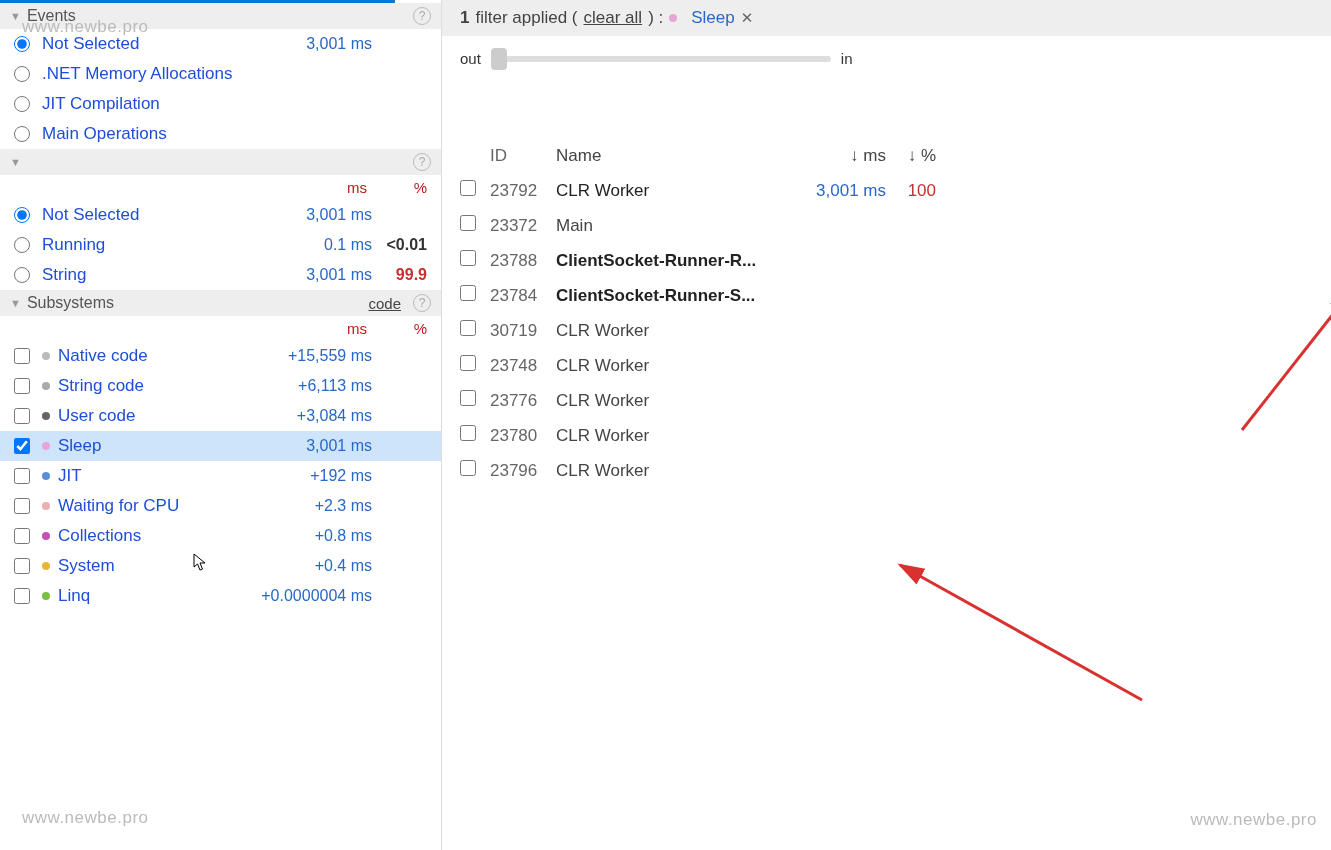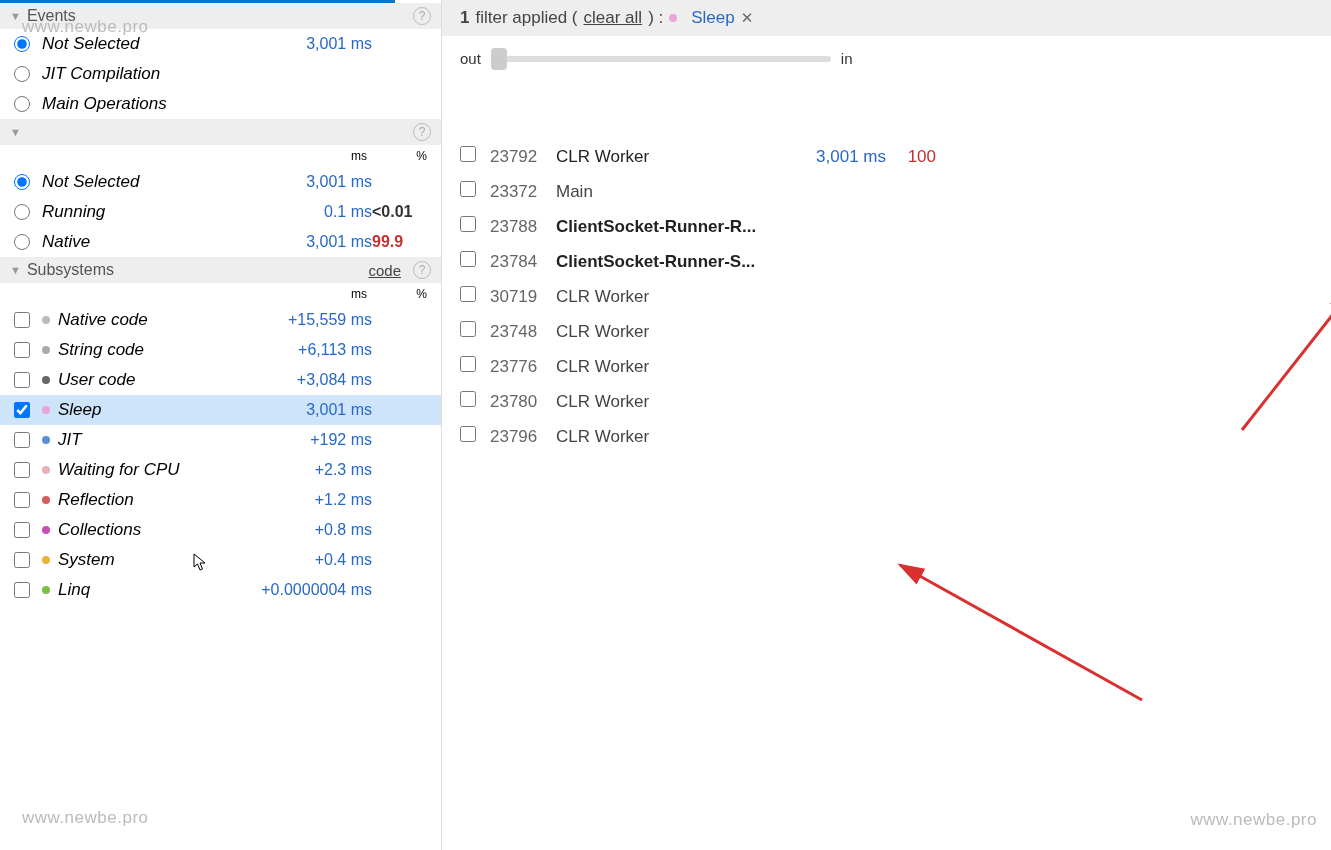--- a/index.html
+++ b/index.html
@@ -51,38 +51,38 @@
     }
     .clear-link {
       color: #444;
       text-decoration: underline;
       font-size: 15px;
       margin-right: 12px;
     }
     .col-head-row {
       display: flex;
       padding: 4px 14px 4px 10px;
-      color: #000000;
-      font-size: 12px;
+      color: #b91c1c;
+      font-size: 15px;
     }
     .col-head-row .spacer { flex: 1; }
     .col-head-row .ms { width: 90px; text-align: right; }
     .col-head-row .pct { width: 60px; text-align: right; }
     .radio-row, .check-row {
       display: flex;
       align-items: center;
       padding: 5px 14px 5px 14px;
       font-size: 17px;
     }
     .radio-row input[type=radio], .check-row input[type=checkbox] {
       width: 16px; height: 16px; margin-right: 12px;
     }
-    .radio-row .lbl, .check-row .lbl { flex: 1; color: #000000; font-style: italic; }
+    .radio-row .lbl, .check-row .lbl { flex: 1; color: #1d4ed8; }
     .radio-row .ms, .check-row .ms { width: 115px; text-align: right; color: #2868c7; font-size: 16px; }
-    .radio-row .pct, .check-row .pct { width: 55px; text-align: left; color: #333; font-size: 16px; }
+    .radio-row .pct, .check-row .pct { width: 55px; text-align: right; color: #333; font-size: 16px; }
     .pct.red { color: #c53030; font-weight: 600; }
     .dot {
       display: inline-block;
       width: 8px; height: 8px;
       border-radius: 50%;
       margin-right: 8px;
       vertical-align: middle;
     }
     .check-row.selected { background: #cde4fa; }
     .right-panel {
@@ -177,20 +177,26 @@
     </div>
     <div id="events-rows">
         <div class="radio-row">
           <input type="radio" checked="" style="">
     <span class="lbl">Not Selected</span>
     <span class="ms">3,001 ms</span>
     <span class="pct"></span>
         </div>
         <div class="radio-row">
           <input type="radio" style="">
+    <span class="lbl">.NET Memory Allocations</span>
+    <span class="ms"></span>
+    <span class="pct"></span>
+        </div>
+        <div class="radio-row">
+          <input type="radio" style="">
     <span class="lbl">JIT Compilation</span>
     <span class="ms"></span>
     <span class="pct"></span>
         </div>
         <div class="radio-row">
           <input type="radio" style="">
     <span class="lbl">Main Operations</span>
     <span class="ms"></span>
     <span class="pct"></span>
         </div>
@@ -213,21 +219,21 @@
     <span class="pct " style="font-weight:600"></span>
         </div>
         <div class="radio-row">
           <input type="radio" style="">
     <span class="lbl">Running</span>
     <span class="ms">0.1 ms</span>
     <span class="pct " style="font-weight:600">&lt;0.01</span>
         </div>
         <div class="radio-row">
           <input type="radio" style="">
-    <span class="lbl">Native</span>
+    <span class="lbl">String</span>
     <span class="ms">3,001 ms</span>
     <span class="pct red">99.9</span>
         </div>
       </div>
 
     <div class="section-header">
       <span class="chev">▼</span>
       <span class="title">Subsystems</span>
       <span class="clear-link">code</span>
       <span class="help-icon">?</span>
@@ -271,27 +277,20 @@
     <span class="dot" style="background:#5b8ed6"></span>
     <span class="lbl">JIT</span>
     <span class="ms">+192 ms</span>
     <span class="pct"></span>
         </div>
         <div class="check-row">
           <input type="checkbox" style="">
     <span class="dot" style="background:#e8b0b0"></span>
     <span class="lbl">Waiting for CPU</span>
     <span class="ms">+2.3 ms</span>
-    <span class="pct"></span>
-        </div>
-        <div class="check-row">
-          <input type="checkbox" style="">
-    <span class="dot" style="background:#d65b5b"></span>
-    <span class="lbl">Reflection</span>
-    <span class="ms">+1.2 ms</span>
     <span class="pct"></span>
         </div>
         <div class="check-row">
           <input type="checkbox" style="">
     <span class="dot" style="background:#c64fb3"></span>
     <span class="lbl">Collections</span>
     <span class="ms">+0.8 ms</span>
     <span class="pct"></span>
         </div>
         <div class="check-row">
@@ -327,20 +326,27 @@
 
     <div class="zoom-row">
       <span>out</span>
       <div class="slider-track">
         <div class="slider-thumb"></div>
       </div>
       <span>in</span>
     </div>
 
     <div class="thread-table">
+      <div class="th-head">
+        <span class="th-col-cb"></span>
+        <span class="th-col-id">ID</span>
+        <span class="th-col-name">Name</span>
+        <span class="th-col-ms">↓  ms</span>
+        <span class="th-col-pct">↓  %</span>
+      </div>
       <div id="thread-rows">
           <div class="th-row active">
             <span class="th-col-cb"><input type="checkbox" style=""></span>
     <span class="th-col-id">23792</span>
     <span class="th-col-name ">CLR Worker</span>
     <span class="th-col-ms">3,001 ms</span>
     <span class="th-col-pct">100</span>
           </div>
           <div class="th-row">
             <span class="th-col-cb"><input type="checkbox" style=""></span>

